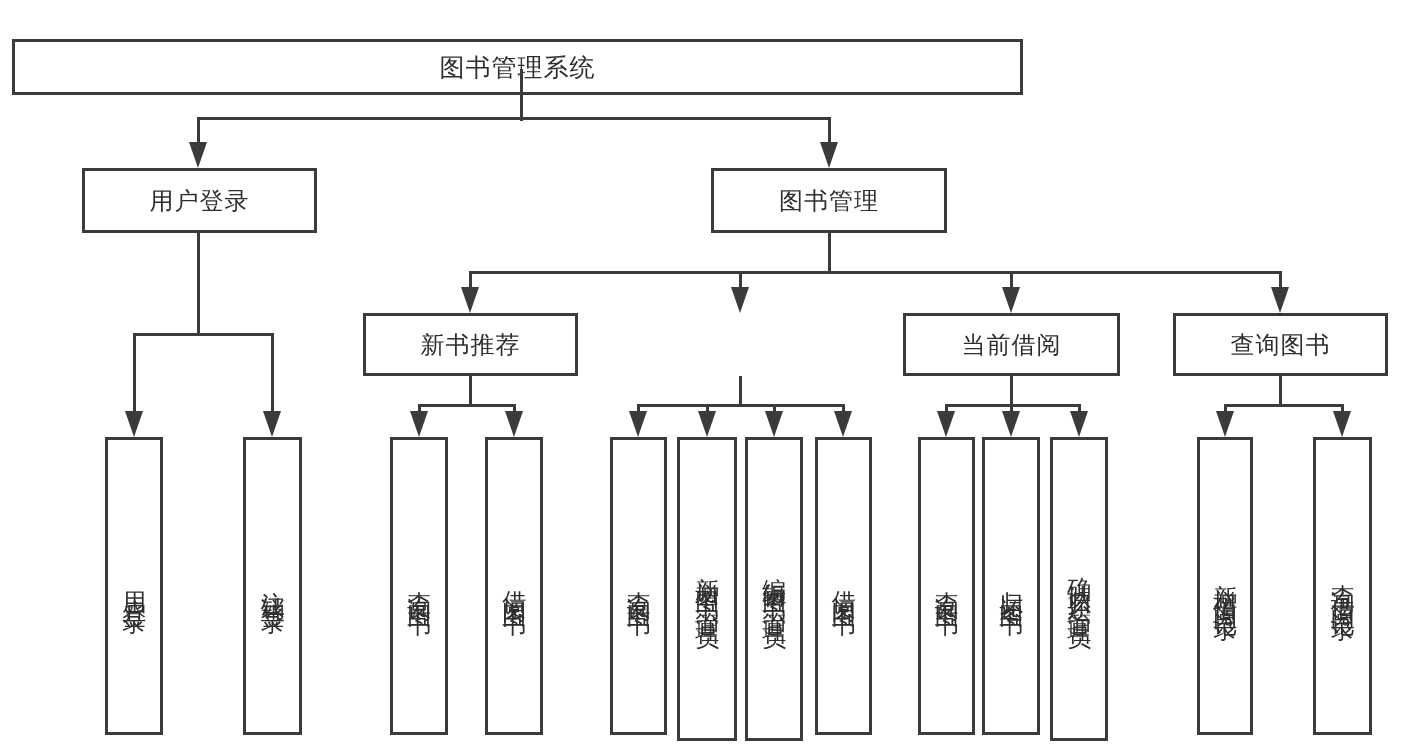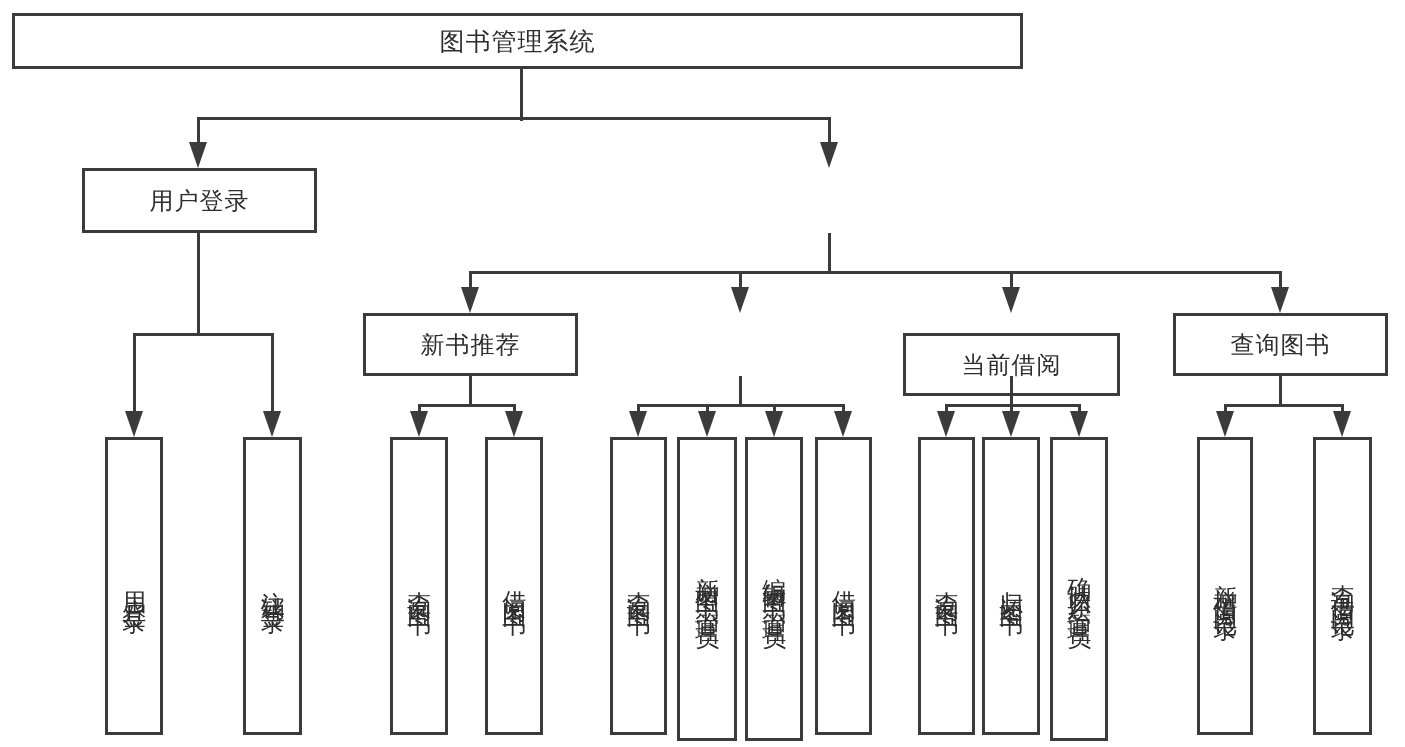--- a/index.html
+++ b/index.html
@@ -12,21 +12,21 @@
   body{font-family:"Liberation Sans","DejaVu Sans",sans-serif;}
   .stage{
     position:relative;width:1405px;height:747px;overflow:hidden;
     background:var(--background);color:var(--text);
   }
   .hbox{
     position:absolute;box-sizing:border-box;border:3px solid var(--line);
     background:#fff;display:flex;align-items:center;justify-content:center;
     font-size:24px;color:var(--text);letter-spacing:1px;
   }
-  .hbox.root{font-size:25px;}
+  .hbox.root{font-size:25px;margin-top:26px;}
   .vbox{
     position:absolute;box-sizing:border-box;border:3px solid var(--line);
     background:#fff;display:flex;align-items:center;justify-content:center;
     color:var(--text);
   }
   .vbox .vtext{
     writing-mode:vertical-rl;text-orientation:mixed;
     font-size:24px;letter-spacing:7px;line-height:1.1;
   }
   .vline,.hline{position:absolute;background:var(--line);}
@@ -54,20 +54,23 @@
   <div class="vline" style="left:520px;top:69px;height:52px;"></div>
   <div class="hline" style="left:197px;top:117px;width:634px;"></div>
   <div class="vline" style="left:197px;top:117px;height:27px;"></div>
   <div class="arrow" style="left:189px;top:142px;"></div>
   <div class="vline" style="left:828px;top:117px;height:27px;"></div>
   <div class="arrow" style="left:820px;top:142px;"></div>
 
   <div class="hbox" style="left:82px;top:168px;width:235px;height:65px;">
     <span>用户登录</span>
   </div>
+  <div class="hbox" style="left:711px;top:168px;width:236px;height:65px;">
+    <span>图书管理</span>
+  </div>
 
   <div class="vline" style="left:197px;top:233px;height:103px;"></div>
   <div class="hline" style="left:133px;top:333px;width:141px;"></div>
   <div class="vline" style="left:133px;top:333px;height:80px;"></div>
   <div class="arrow" style="left:125px;top:411px;"></div>
   <div class="vline" style="left:271px;top:333px;height:80px;"></div>
   <div class="arrow" style="left:263px;top:411px;"></div>
 
   <div class="vline" style="left:828px;top:233px;height:41px;"></div>
   <div class="hline" style="left:469px;top:271px;width:813px;"></div>
@@ -76,21 +79,21 @@
   <div class="vline" style="left:739px;top:271px;height:18px;"></div>
   <div class="arrow" style="left:731px;top:287px;"></div>
   <div class="vline" style="left:1010px;top:271px;height:18px;"></div>
   <div class="arrow" style="left:1002px;top:287px;"></div>
   <div class="vline" style="left:1279px;top:271px;height:18px;"></div>
   <div class="arrow" style="left:1271px;top:287px;"></div>
 
   <div class="hbox" style="left:363px;top:313px;width:215px;height:63px;text-align:right;">
     <span>新书推荐</span>
   </div>
-  <div class="hbox" style="left:903px;top:313px;width:217px;height:63px;margin-top:20px;">
+  <div class="hbox" style="left:903px;top:313px;width:217px;height:63px;">
     <span>当前借阅</span>
   </div>
   <div class="hbox" style="left:1173px;top:313px;width:215px;height:63px;">
     <span>查询图书</span>
   </div>
 
   <div class="vline" style="left:469px;top:376px;height:31px;"></div>
   <div class="hline" style="left:418px;top:404px;width:98px;"></div>
   <div class="vline" style="left:418px;top:404px;height:9px;"></div>
   <div class="arrow" style="left:410px;top:411px;"></div>

